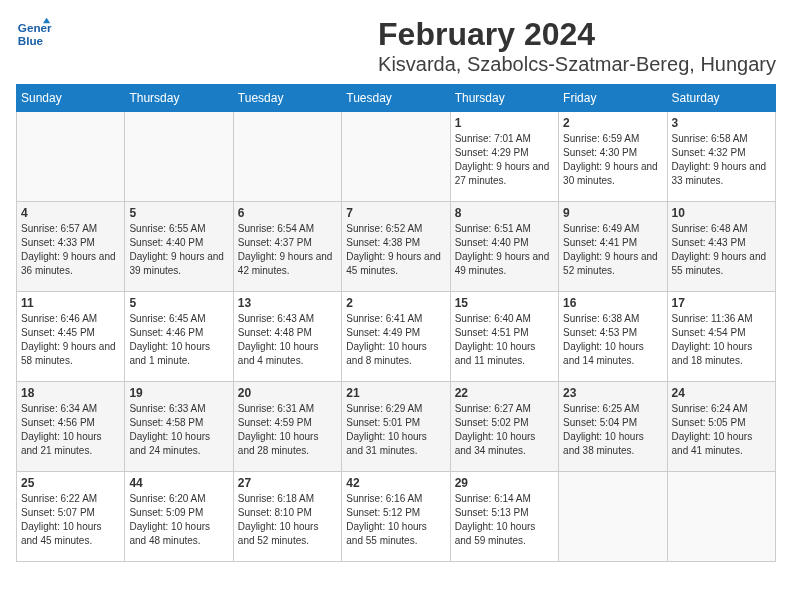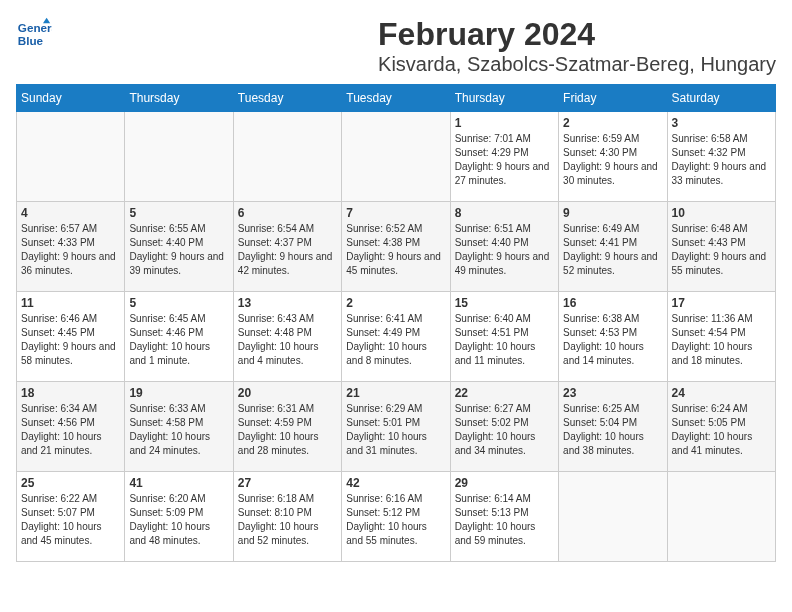--- a/index.html
+++ b/index.html
@@ -289,21 +289,21 @@
       </tr>
       <tr>
         <td>
           <div class="day-number">25</div>
           <div class="day-info">Sunrise: 6:22 AM
 Sunset: 5:07 PM
 Daylight: 10 hours
 and 45 minutes.</div>
         </td>
         <td>
-          <div class="day-number">41</div>
+          <div class="day-number">44</div>
           <div class="day-info">Sunrise: 6:20 AM
 Sunset: 5:09 PM
 Daylight: 10 hours
 and 48 minutes.</div>
         </td>
         <td>
           <div class="day-number">27</div>
           <div class="day-info">Sunrise: 6:18 AM
 Sunset: 8:10 PM
 Daylight: 10 hours

